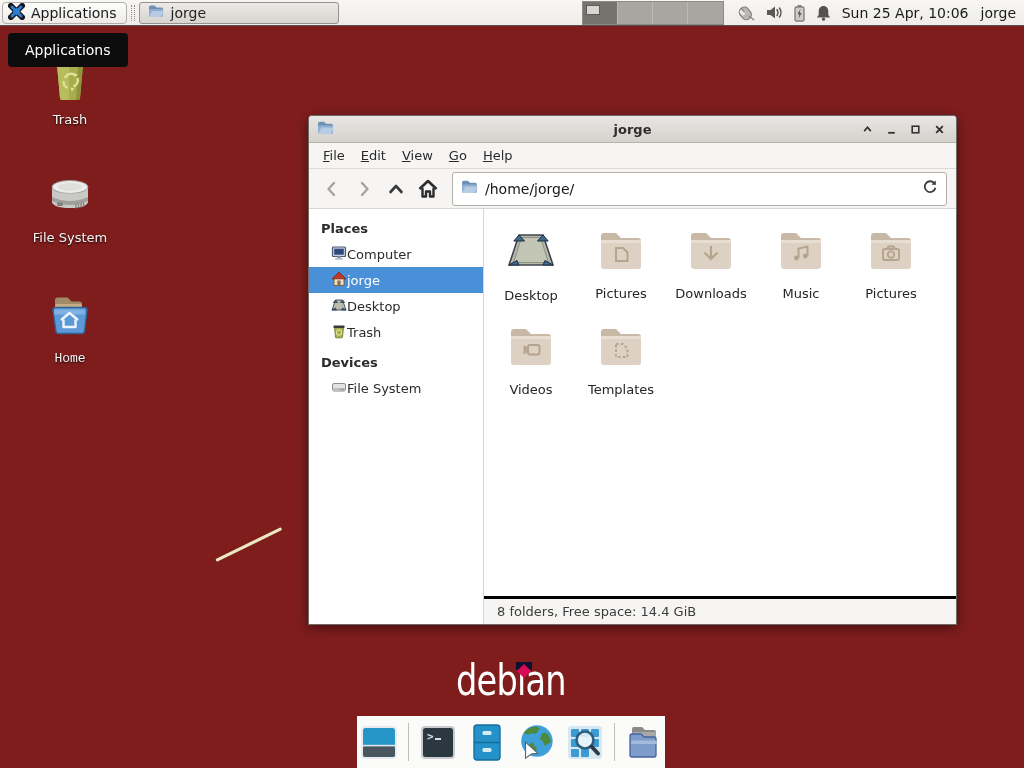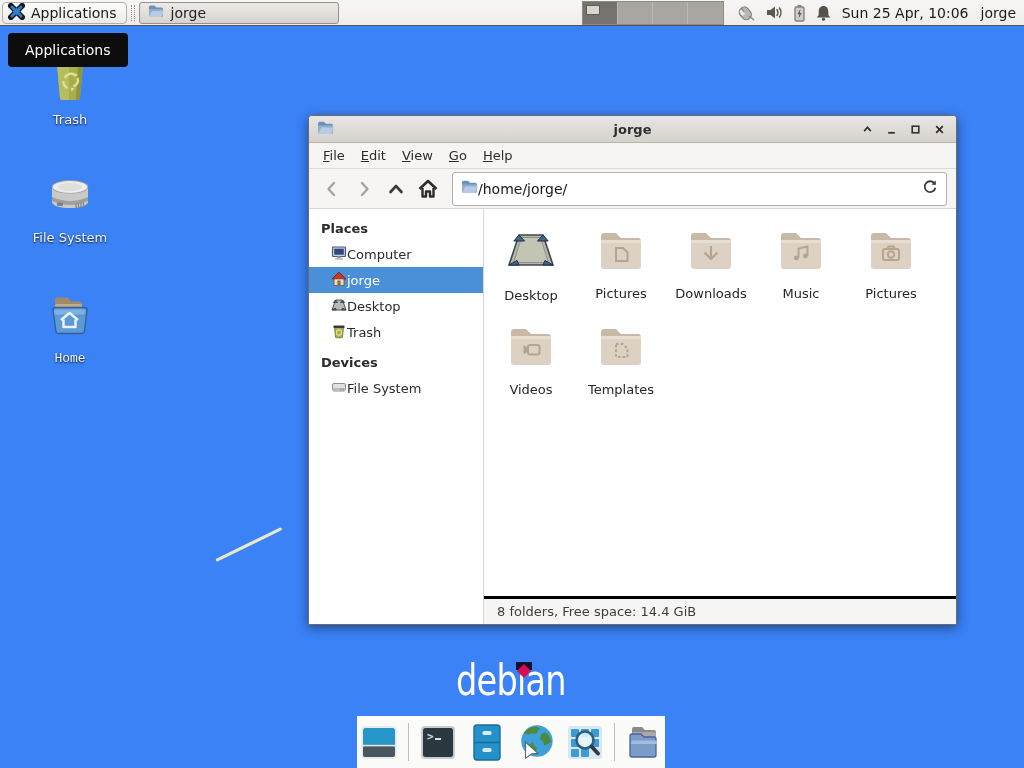--- a/index.html
+++ b/index.html
@@ -1,18 +1,18 @@
 <!DOCTYPE html>
 <html><head>
 <meta charset="utf-8">
 <style>
   * { margin:0; padding:0; box-sizing:border-box; }
   html,body { width:1024px; height:768px; }
   body { font-family:"DejaVu Sans","Liberation Sans",sans-serif; overflow:hidden; }
-  .screen { position:relative; width:1024px; height:768px; background:#3b82f6; overflow:hidden; }
+  .screen { position:relative; width:1024px; height:768px; background:#7f1d1d; overflow:hidden; }
 
   
   .panel { position:absolute; left:0; top:0; width:1024px; height:26px;
            background:linear-gradient(#f7f6f4,#eeedea); border-bottom:1px solid #55524e;
            display:flex; align-items:center; padding:0 6px 0 2px; z-index:50; }
   .apps-btn { display:flex; align-items:center; gap:6px; height:22px; padding:0 9px 0 5px;
               background:linear-gradient(#fdfdfc,#ecebe8); border:1px solid #b2aea9; border-radius:4px;
               font-size:14px; color:#1a1a1a; cursor:default; }
   .handle { width:4px; height:16px; margin:0 4px; border-left:1px dotted #8d8a85; border-right:1px dotted #8d8a85; }
   .task-btn { display:flex; align-items:center; gap:7px; width:200px; height:22px; padding:0 8px;
@@ -51,21 +51,21 @@
   .title-controls { margin-left:auto; display:flex; align-items:center; gap:6px; z-index:2; }
   .tc-btn { width:18px; height:18px; display:flex; align-items:center; justify-content:center; }
   .menubar { height:26px; background:#f6f5f3; border-bottom:1px solid #dedbd6; display:flex;
              align-items:center; padding:0 6px; }
   .menu-item { display:inline-block; font-size:13px; color:#2b2b2b; padding:12px 8px; }
   .menu-item::first-letter { text-decoration:underline; }
   .toolbar { height:40px; background:#f6f5f3; border-bottom:1px solid #d9d6d1; display:flex;
              align-items:center; padding:0 9px; gap:4px; }
   .nav-btn { width:28px; height:28px; display:flex; align-items:center; justify-content:center; }
   .pathbar { flex:1; height:29px; margin-left:6px; background:#ffffff; border:1px solid #b4b0ab;
-             border-radius:3px; display:flex; align-items:center; padding:16px 8px; }
+             border-radius:3px; display:flex; align-items:center; padding:16px 8px; gap:7px; }
   .pathtext { font-size:14px; color:#161616; flex:1; }
   .wbody { flex:1; display:flex; min-height:0; }
   .sidebar { width:175px; background:#ffffff; border-right:1px solid #d9d6d1; padding-top:8px; }
   .side-header { font-size:13px; font-weight:bold; color:#2b2b2b; padding:4px 0 5px 12px; }
   .side-item { height:26px; display:flex; align-items:center; gap:0; padding-left:22px;
                font-size:13px; color:#2b2b2b; }
   .side-item.selected { background:#4a90d9; color:#ffffff; }
   .side-gap { height:6px; }
   .rightcol { flex:1; display:flex; flex-direction:column; min-width:0; }
   .filegrid { flex:1; background:#ffffff; padding:18px 0 0 2px; display:grid;

